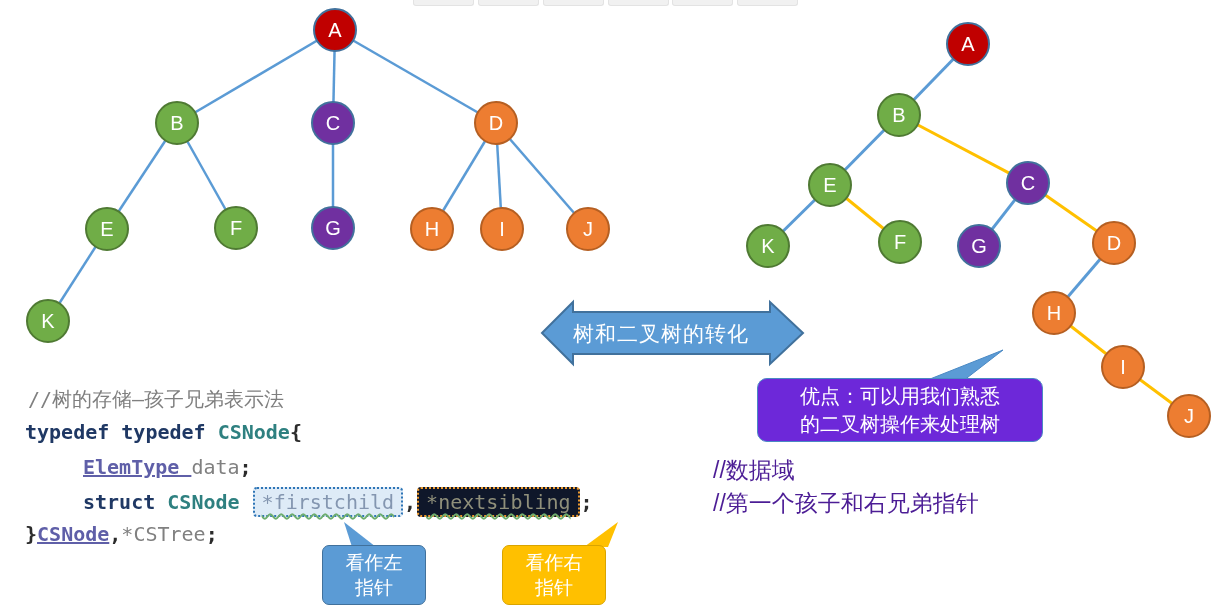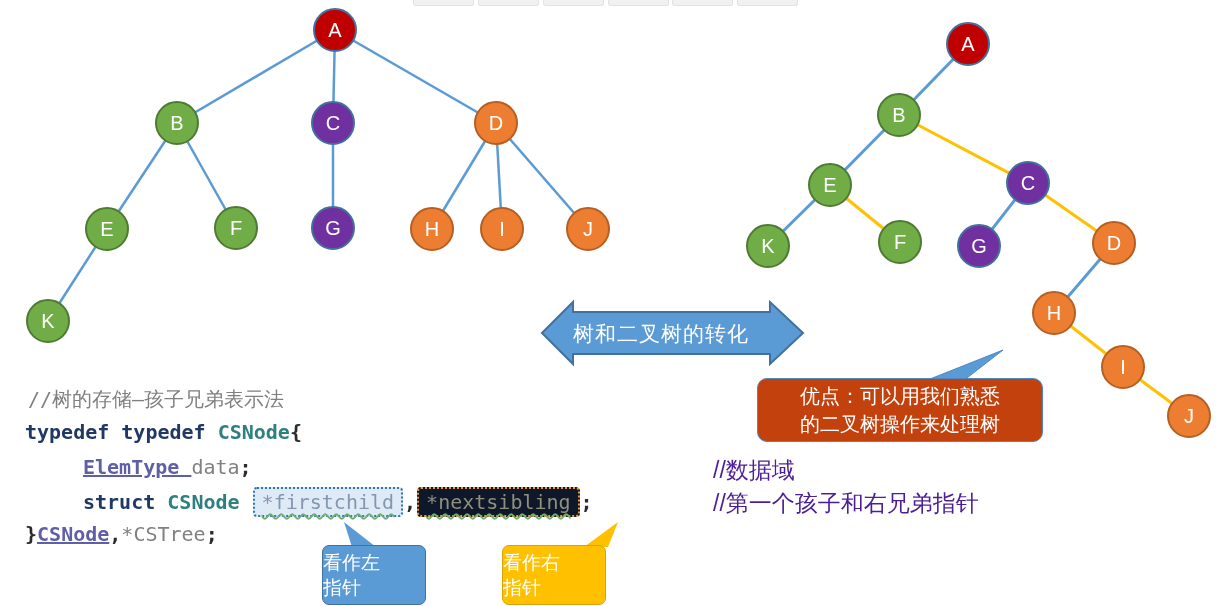--- a/index.html
+++ b/index.html
@@ -20,21 +20,21 @@
   .c-green{background:#70AD47;border-color:#4f7a33;}
   .c-purple{background:#7030A0;}
   .c-orange{background:#ED7D31;border-color:#b55f22;}
 
   
   .arrow-label{position:absolute;left:573px;top:320px;width:197px;text-align:left;
                color:#fff;font-size:21px;letter-spacing:1px;}
 
   
   .bubble{position:absolute;left:757px;top:378px;width:284px;height:62px;
-          background:#c2410c;border:1px solid #4a89c4;border-radius:10px;
+          background:#6d28d9;border:1px solid #4a89c4;border-radius:10px;
           color:#fff;font-size:20px;line-height:28px;text-align:center;
           display:flex;flex-direction:column;justify-content:center;}
 
   
   .code-line{position:absolute;font-family:"DejaVu Sans Mono",monospace;
              font-size:20px;white-space:pre;color:#333;}
   .tok-comment{color:#7f7f7f;font-weight:500;}
   .tok-kw{color:#1F3864;font-weight:700;}
   .tok-type{color:#2E8080;font-weight:600;}
   .tok-elem{color:#5F5FA8;font-weight:600;text-decoration:underline;}
@@ -44,21 +44,21 @@
 
   .hl-box{display:inline-block;border-radius:4px;padding:1px 7px;margin:0 1px;
           font-weight:500;}
   .hl-blue{background:#DEEBF7;border:2px dotted #2E75B6;color:#8496B0;}
   .hl-orange{background:#0f172a;border:2px dotted #ED9A2E;color:#8f8f7a;}
   .hl-box .wavy{text-decoration-line:underline;text-decoration-style:wavy;
                 text-decoration-color:#6fae6f;text-underline-offset:4px;}
 
   
   .callout{position:absolute;width:102px;height:58px;border-radius:7px;color:#fff;
-           font-size:19px;line-height:25px;
+           font-size:19px;line-height:25px;text-align:center;
            display:flex;flex-direction:column;justify-content:center;}
   .callout-blue{background:#5B9BD5;border:1px solid #41719C;left:322px;top:545px;}
   .callout-orange{background:#FFC000;border:1px solid #d9a400;left:502px;top:545px;}
 </style>
 </head>
 <body>
 
 <div id="stage">
 
   <svg id="edge-layer" width="1221" height="606" viewBox="0 0 1221 606">

